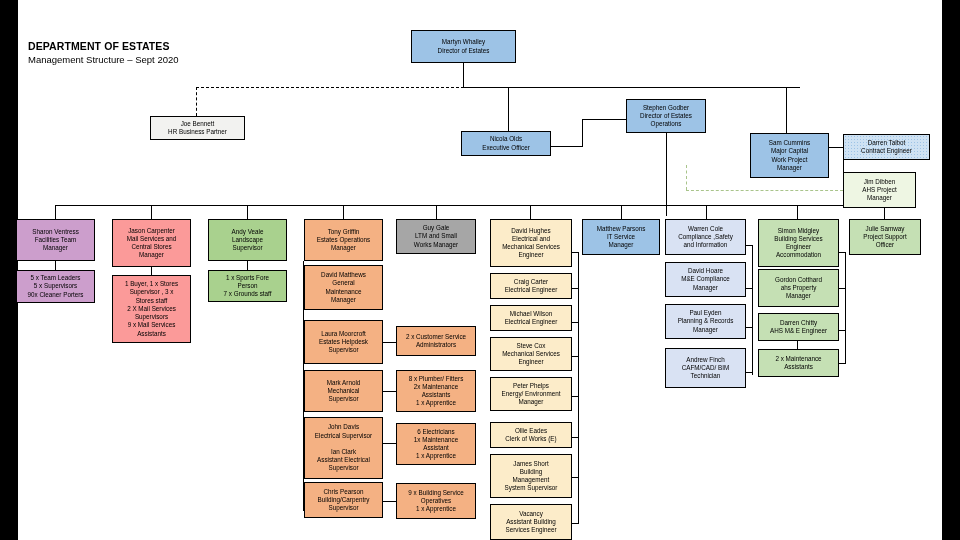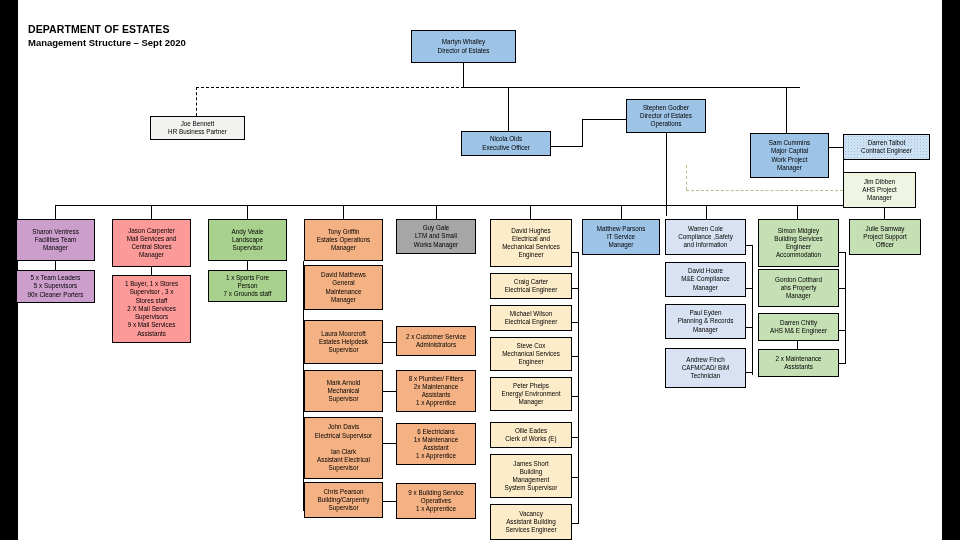--- a/index.html
+++ b/index.html
@@ -6,24 +6,24 @@
   body{width:960px;height:540px;overflow:hidden;
        font-family:"Liberation Sans","DejaVu Sans",sans-serif;}
   #canvas{position:relative;width:960px;height:540px;background:#fff;}
 
   
   .edgebar{position:absolute;top:0;width:18px;height:540px;background:#000;}
   .edgebar.left{left:0;}
   .edgebar.right{right:0;}
 
   
-  #title{position:absolute;left:28px;top:23px;width:260px;}
+  #title{position:absolute;left:28px;top:40px;width:260px;}
   #title .t1{font-size:10.5px;font-weight:bold;color:#000;letter-spacing:.1px;
              line-height:13px;white-space:nowrap;}
-  #title .t2{font-size:9.5px;font-weight:bold;color:#000;line-height:13px;
+  #title .t2{font-size:9.5px;font-weight:normal;color:#000;line-height:13px;
              white-space:nowrap;}
 
   
   .node{position:absolute;box-sizing:border-box;border:1px solid #000;
         display:flex;align-items:center;justify-content:center;
         text-align:center;font-size:6.3px;line-height:8.2px;color:#000;
         padding:1px 2px;overflow:hidden;}
   .node span{display:block;width:100%;white-space:pre-line;}
 
   

